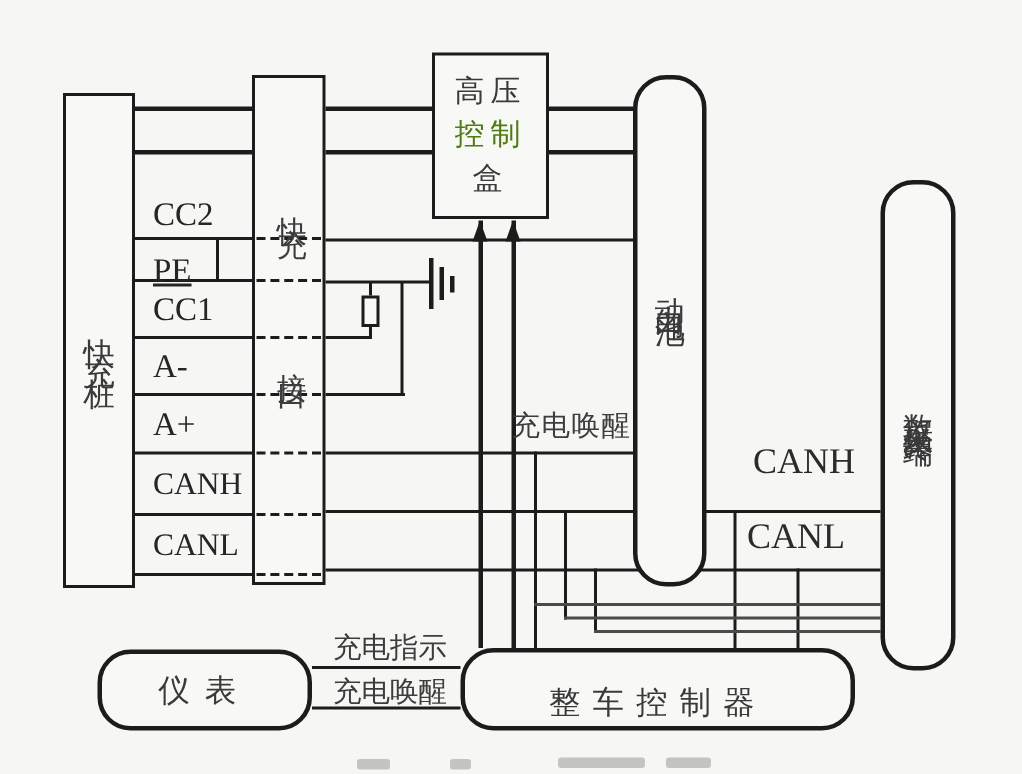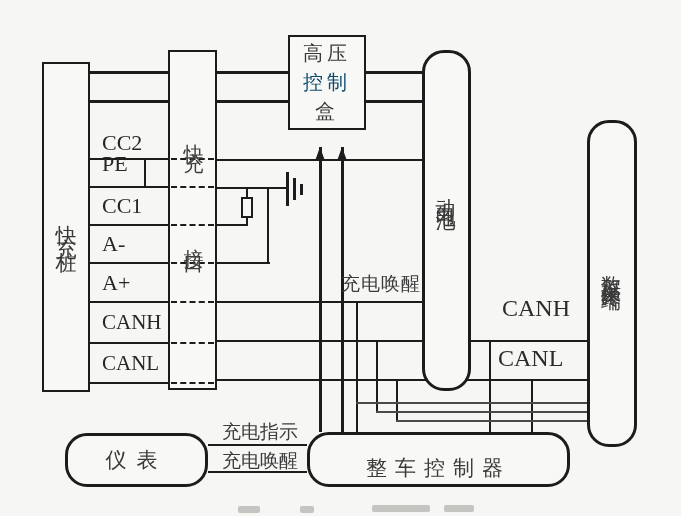--- a/index.html
+++ b/index.html
@@ -66,21 +66,21 @@
   <div class="ln" style="left:90px;top:158px;width:78px;height:2px;"></div>
   <div class="ln" style="left:90px;top:186px;width:78px;height:2px;"></div>
   <div class="ln" style="left:90px;top:224px;width:78px;height:2px;"></div>
   <div class="ln" style="left:90px;top:262px;width:78px;height:2px;"></div>
   <div class="ln" style="left:90px;top:301px;width:78px;height:2px;"></div>
   <div class="ln" style="left:90px;top:342px;width:78px;height:2px;"></div>
   <div class="ln" style="left:90px;top:382px;width:78px;height:2px;"></div>
   <div class="ln" style="left:144px;top:159px;width:2px;height:28px;"></div>
 
   <div class="pin" style="top:114px;height:58px;">CC2</div>
-  <div class="pin" style="top:150px;height:28px;">PE</div>
+  <div class="pin" style="top:166px;height:28px;text-decoration:underline;">PE</div>
   <div class="pin" style="top:187px;height:38px;">CC1</div>
   <div class="pin" style="top:225px;height:38px;">A-</div>
   <div class="pin" style="top:263px;height:39px;">A+</div>
   <div class="pin" style="top:302px;height:41px;font-size:21px;">CANH</div>
   <div class="pin" style="top:343px;height:40px;font-size:21px;">CANL</div>
 
   <div class="bx" style="left:42px;top:62px;width:48px;height:330px;">
     <span class="vt" style="font-size:21px;letter-spacing:13px;">快充桩</span>
   </div>
 
@@ -88,23 +88,23 @@
   <div class="dash" style="left:171px;top:158px;width:43px;"></div>
   <div class="dash" style="left:171px;top:186px;width:43px;"></div>
   <div class="dash" style="left:171px;top:224px;width:43px;"></div>
   <div class="dash" style="left:171px;top:262px;width:43px;"></div>
   <div class="dash" style="left:171px;top:301px;width:43px;"></div>
   <div class="dash" style="left:171px;top:342px;width:43px;"></div>
   <div class="dash" style="left:171px;top:382px;width:43px;"></div>
   <span class="vt zh" style="left:181px;top:128px;font-size:20px;letter-spacing:9px;">快充</span>
   <span class="vt zh" style="left:181px;top:232px;font-size:20px;letter-spacing:9px;">接口</span>
 
-  <div class="bx" style="left:288px;top:35px;width:78px;height:95px;flex-direction:column;line-height:1.45;">
+  <div class="bx" style="left:288px;top:35px;width:78px;height:111px;flex-direction:column;line-height:1.45;">
     <span style="font-size:20px;letter-spacing:4px;color:#3a3a3a;">高压</span>
-    <span style="font-size:20px;letter-spacing:4px;color:#0c4a6e;">控制</span>
+    <span style="font-size:20px;letter-spacing:4px;color:#4d7c0f;">控制</span>
     <span style="font-size:20px;letter-spacing:4px;color:#3a3a3a;">盒</span>
   </div>
 
   <div class="bx heavy" style="left:422px;top:50px;width:49px;height:341px;">
     <span class="vt" style="font-size:20px;letter-spacing:4px;margin-bottom:60px;">动力电池</span>
   </div>
 
   <div class="bx heavy" style="left:587px;top:120px;width:50px;height:327px;">
     <span class="vt" style="font-size:20px;letter-spacing:3px;margin-bottom:30px;">数据采集终端</span>
   </div>

